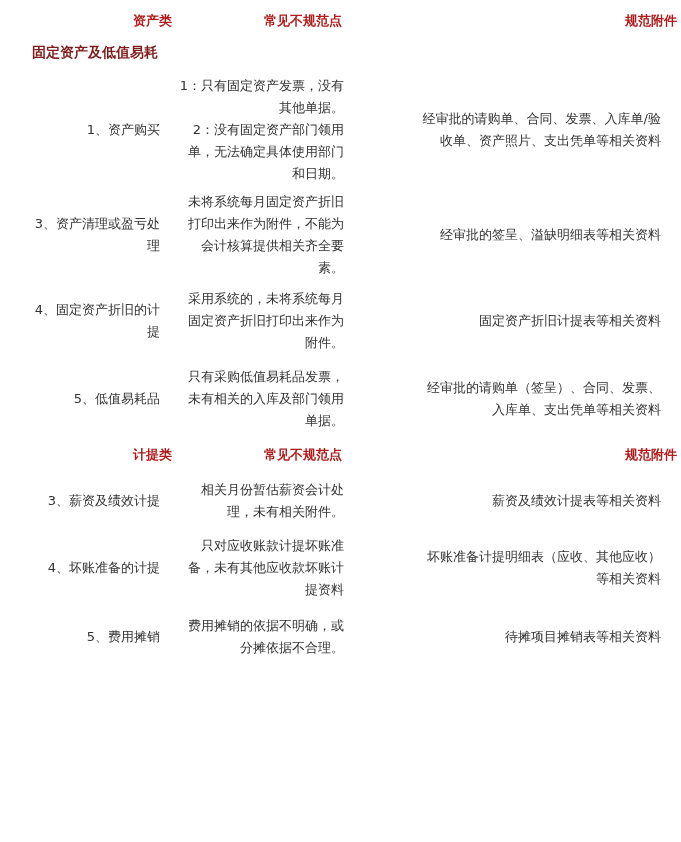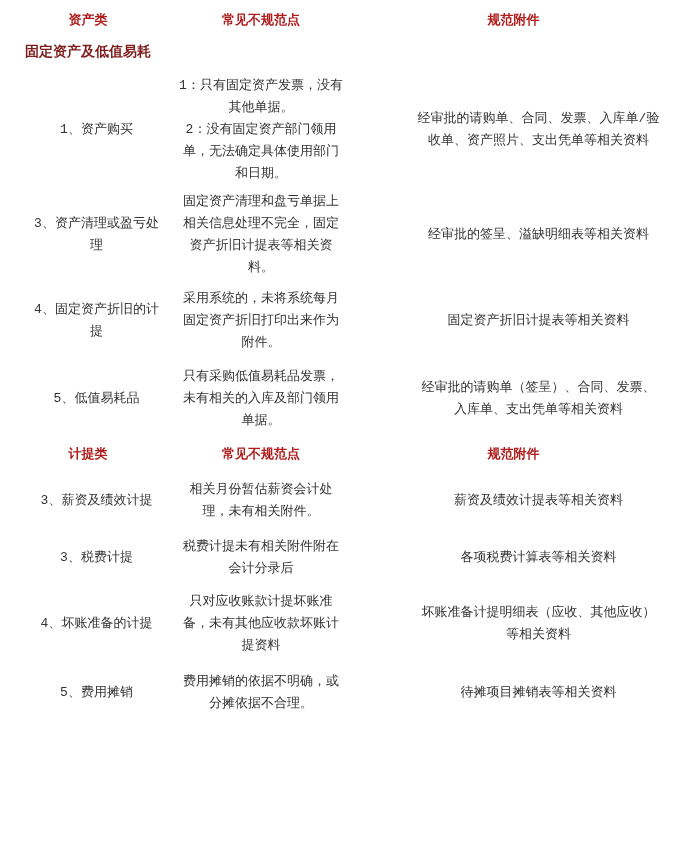--- a/index.html
+++ b/index.html
@@ -18,25 +18,24 @@
     table {
       border-collapse: collapse;
       width: 681px;
       table-layout: fixed;
       margin-top: 4px;
     }
     col.c1 { width: 176px; }
     col.c2 { width: 170px; }
     col.c3 { width: 335px; }
     td {
-      text-align: center;
+      text-align: right;
       vertical-align: middle;
       padding: 3px 4px;
       line-height: 22px;
-      font-family: Liberation Mono, monospace;
     }
     td.hdr {
       color: #b01c1c;
       font-weight: bold;
       font-size: 13px;
       height: 26px;
       padding-top: 4px;
       padding-bottom: 4px;
     }
     td.section-title {
@@ -87,21 +86,21 @@
     <tr class="r1">
       <td class="c-name">1、资产购买</td>
       <td class="c-issue">
         <div>1：只有固定资产发票，没有其他单据。</div>
         <div>2：没有固定资产部门领用单，无法确定具体使用部门和日期。</div>
       </td>
       <td class="c-att">经审批的请购单、合同、发票、入库单/验收单、资产照片、支出凭单等相关资料</td>
     </tr>
     <tr class="r3">
       <td class="c-name">3、资产清理或盈亏处理</td>
-      <td class="c-issue">固定资产清理和盘亏单据上相关信息处理不完全，固定资产折旧计提表等相关资料。</td>
+      <td class="c-issue">未将系统每月固定资产折旧打印出来作为附件，不能为会计核算提供相关齐全要素。</td>
       <td class="c-att">经审批的签呈、溢缺明细表等相关资料</td>
     </tr>
     <tr class="r4">
       <td class="c-name">4、固定资产折旧的计提</td>
       <td class="c-issue">采用系统的，未将系统每月固定资产折旧打印出来作为附件。</td>
       <td class="c-att">固定资产折旧计提表等相关资料</td>
     </tr>
     <tr class="r5">
       <td class="c-name">5、低值易耗品</td>
       <td class="c-issue">只有采购低值易耗品发票，未有相关的入库及部门领用单据。</td>
@@ -112,25 +111,20 @@
       <td class="hdr">计提类</td>
       <td class="hdr">常见不规范点</td>
       <td class="hdr">规范附件</td>
     </tr>
 
     <tr class="s1">
       <td class="c-name">3、薪资及绩效计提</td>
       <td class="c-issue">相关月份暂估薪资会计处理，未有相关附件。</td>
       <td class="c-att">薪资及绩效计提表等相关资料</td>
     </tr>
-    <tr class="s3">
-      <td class="c-name">3、税费计提</td>
-      <td class="c-issue">税费计提未有相关附件附在会计分录后</td>
-      <td class="c-att">各项税费计算表等相关资料</td>
-    </tr>
     <tr class="s4">
       <td class="c-name">4、坏账准备的计提</td>
       <td class="c-issue">只对应收账款计提坏账准备，未有其他应收款坏账计提资料</td>
       <td class="c-att">坏账准备计提明细表（应收、其他应收）等相关资料</td>
     </tr>
     <tr class="s5">
       <td class="c-name">5、费用摊销</td>
       <td class="c-issue">费用摊销的依据不明确，或分摊依据不合理。</td>
       <td class="c-att">待摊项目摊销表等相关资料</td>
     </tr>

